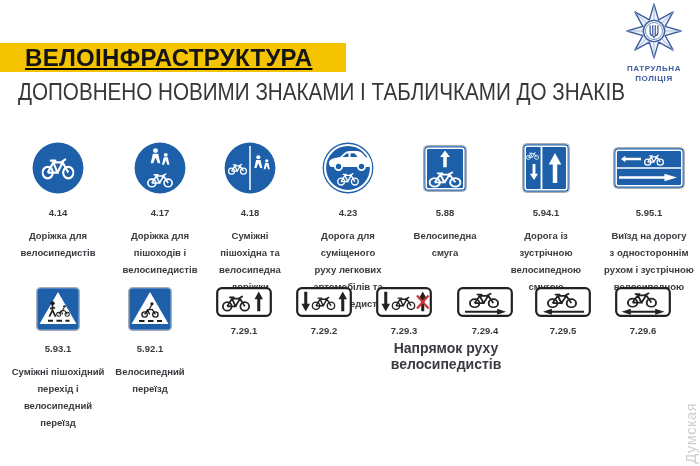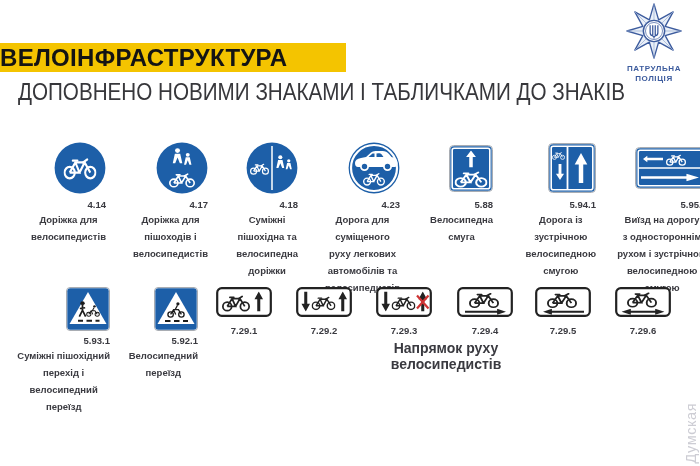--- a/index.html
+++ b/index.html
@@ -1,31 +1,31 @@
 <!DOCTYPE html>
 <html style="--accent: #F4C400; --sign-blue: #1D5FA8; --badge-blue: #3D5C9E; --text-dark: #3A3A40; --plate-black: #222222; --cross-red: #CF3434;"><head>
 <meta charset="utf-8">
 <style>
   html,body{margin:0;padding:0;background:#fff;}
   .canvas{position:relative;width:700px;height:466px;background:#ffffff;overflow:hidden;
           font-family:"Liberation Sans",sans-serif;}
 
   
   .yellow-bar{position:absolute;left:0;top:43px;width:346px;height:29px;background:var(--accent);
-              display:flex;align-items:center;box-sizing:border-box;}
+              display:flex;align-items:center;padding-left:25px;box-sizing:border-box;text-decoration:underline;}
   .title{font-size:24px;font-weight:800;color:#141414;letter-spacing:.3px;white-space:nowrap;}
   .subtitle{position:absolute;left:18px;top:78px;font-size:24px;font-weight:500;color:#37373b;
             white-space:nowrap;transform:scaleX(.86);transform-origin:0 50%;}
 
   
   .badge{position:absolute;left:610px;top:2px;width:88px;text-align:center;}
   .badge-text{font-size:8px;font-weight:bold;color:var(--badge-blue);letter-spacing:.6px;line-height:9.5px;}
 
   
-  .item{position:absolute;display:flex;flex-direction:column;align-items:flex-end;}
+  .item{position:absolute;display:flex;flex-direction:column;align-items:center;gap:8px;}
   .row1{top:140px;}
   .row2{top:286px;}
   .sign-box{height:56px;display:flex;align-items:center;justify-content:center;}
   .row2 .sign-box{height:46px;}
   .code{margin-top:3px;font-size:9.5px;font-weight:bold;color:var(--text-dark);line-height:12px;}
   .name{font-size:9.5px;font-weight:bold;color:var(--text-dark);line-height:17px;text-align:center;
         white-space:pre-line;}
 
   
   .plate-item{position:absolute;top:287px;display:flex;flex-direction:column;align-items:center;}

